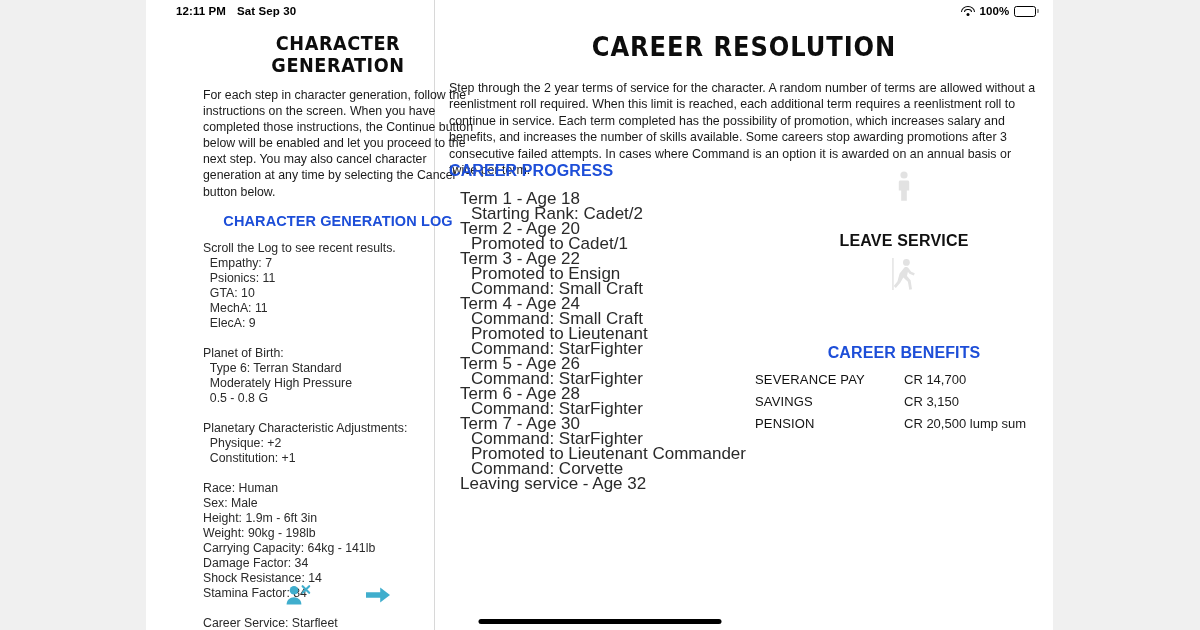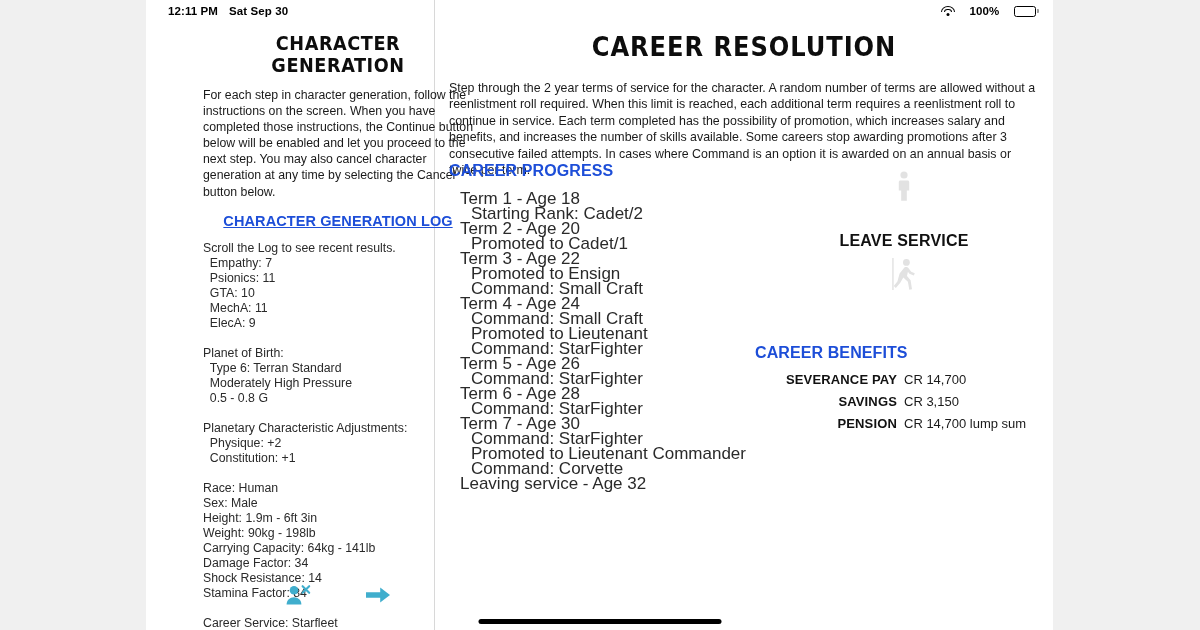--- a/index.html
+++ b/index.html
@@ -24,24 +24,24 @@
   }
 
   
   #statusbar {
     position: absolute; left: 0; top: 0;
     width: 907px; height: 22px;
     display: flex; align-items: center;
     font-size: 11.5px; font-weight: 700; color: #000;
     letter-spacing: 0.1px;
   }
-  #statusbar .left { display: flex; align-items: flex-end; gap: 11px; padding-left: 22px; }
+  #statusbar .left { display: flex; align-items: flex-end; gap: 11px; padding-left: 30px; }
   #statusbar .right {
     position: absolute; right: 14px; top: 0; height: 22px;
-    display: flex; align-items: center; gap: 15px;
+    display: flex; align-items: center; gap: 5px;
   }
   .wifi-ic { display: inline-block; width: 14px; height: 11px; position: relative; }
   .wifi-ic i {
     position: absolute; left: 50%; border: 1.6px solid #000;
     border-bottom: none; border-radius: 50% 50% 0 0 / 100% 100% 0 0;
     transform: translateX(-50%);
   }
   .wifi-ic i.a { width: 14px; height: 6px; top: 0px; }
   .wifi-ic i.b { width: 8px; height: 3.5px; top: 3.2px; }
   .wifi-ic i.c { width: 3px; height: 3px; top: 7px; background: #000; border-radius: 50%; border: none; }
@@ -94,21 +94,20 @@
   .body-copy {
     font-size: 12.3px; line-height: 16.1px; color: #1a1a1a;
   }
   .log {
     font-size: 12.3px; line-height: 15px; color: #2a2a2a;
     white-space: pre-wrap;
   }
   #log-subhead {
     text-align: center; margin-top: 13px; margin-bottom: 12px;
     font-size: 14.5px;
-    text-decoration: underline;
   }
 
   
   #left-toolbar {
     position: absolute; left: 0; bottom: 18px;
     width: 288px; height: 34px;
     display: flex; align-items: center; justify-content: center;
     gap: 50px;
   }
   .tool-btn {
@@ -142,28 +141,28 @@
   .action-head {
     font-family: "Liberation Sans", sans-serif;
     font-weight: 700; font-size: 16px; color: #111;
     letter-spacing: 0.2px;
   }
   .action-ic { margin: 6px auto 0 auto; width: 40px; height: 36px; }
 
   #benefits {
     position: absolute; left: 320px; top: 182px; width: 298px;
   }
-  #benefits-head { font-size: 16px; margin-bottom: 10px; }
+  #benefits-head { text-align: center; font-size: 16px; margin-bottom: 10px; }
   .benefit-row {
     display: flex; align-items: baseline;
     margin-bottom: 7px; font-size: 13px;
   }
   .benefit-label {
-    width: 142px; text-align: right;
-    font-weight: 700; color: #111; letter-spacing: 0.15px;
+    width: 142px; 
+    font-weight: 400; color: #111; letter-spacing: 0.15px;
   }
   .benefit-value {
     padding-left: 7px; color: #1a1a1a;
   }
 
   
   #home-indicator {
     position: absolute; left: 50%; transform: translateX(-50%);
     bottom: 6px; width: 243px; height: 5px;
     background: #000; border-radius: 3px;
@@ -303,21 +302,21 @@
               <div class="benefit-row">
                 <div class="benefit-label">SEVERANCE PAY</div>
                 <div class="benefit-value">CR 14,700</div>
               </div>
               <div class="benefit-row">
                 <div class="benefit-label">SAVINGS</div>
                 <div class="benefit-value">CR 3,150</div>
               </div>
               <div class="benefit-row">
                 <div class="benefit-label">PENSION</div>
-                <div class="benefit-value">CR 14,700 lump sum</div>
+                <div class="benefit-value">CR 20,500 lump sum</div>
               </div>
             </div>
         </div>
 
       </div>
     </div>
 
     <div id="home-indicator"></div>
   </div>
 </div>

